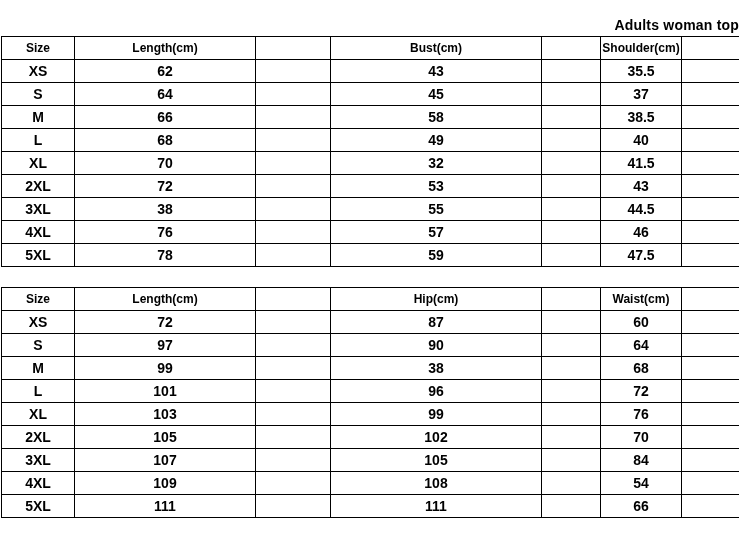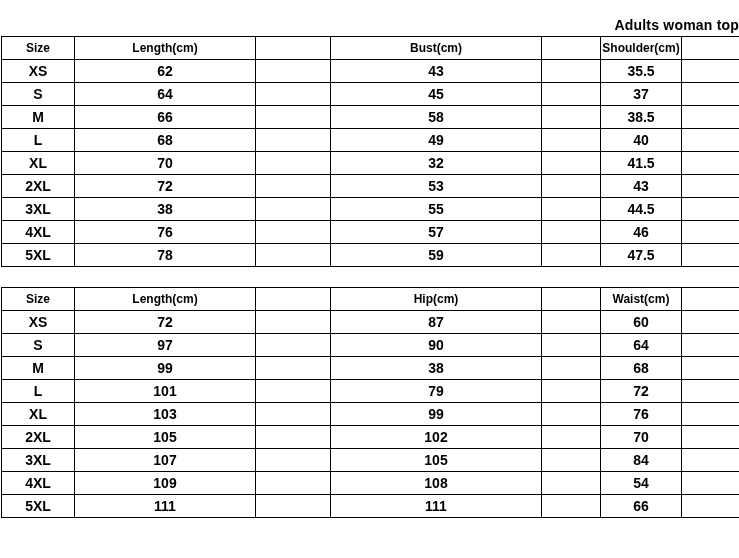--- a/index.html
+++ b/index.html
@@ -208,21 +208,21 @@
           <td class="col-a2 cell-empty"></td>
           <td class="col-b1">38</td>
           <td class="col-b2 cell-empty"></td>
           <td class="col-c1">68</td>
           <td class="col-c2 cell-empty"></td>
         </tr>
         <tr>
           <td class="col-size">L</td>
           <td class="col-a1">101</td>
           <td class="col-a2 cell-empty"></td>
-          <td class="col-b1">79</td>
+          <td class="col-b1">96</td>
           <td class="col-b2 cell-empty"></td>
           <td class="col-c1">72</td>
           <td class="col-c2 cell-empty"></td>
         </tr>
         <tr>
           <td class="col-size">XL</td>
           <td class="col-a1">103</td>
           <td class="col-a2 cell-empty"></td>
           <td class="col-b1">99</td>
           <td class="col-b2 cell-empty"></td>

